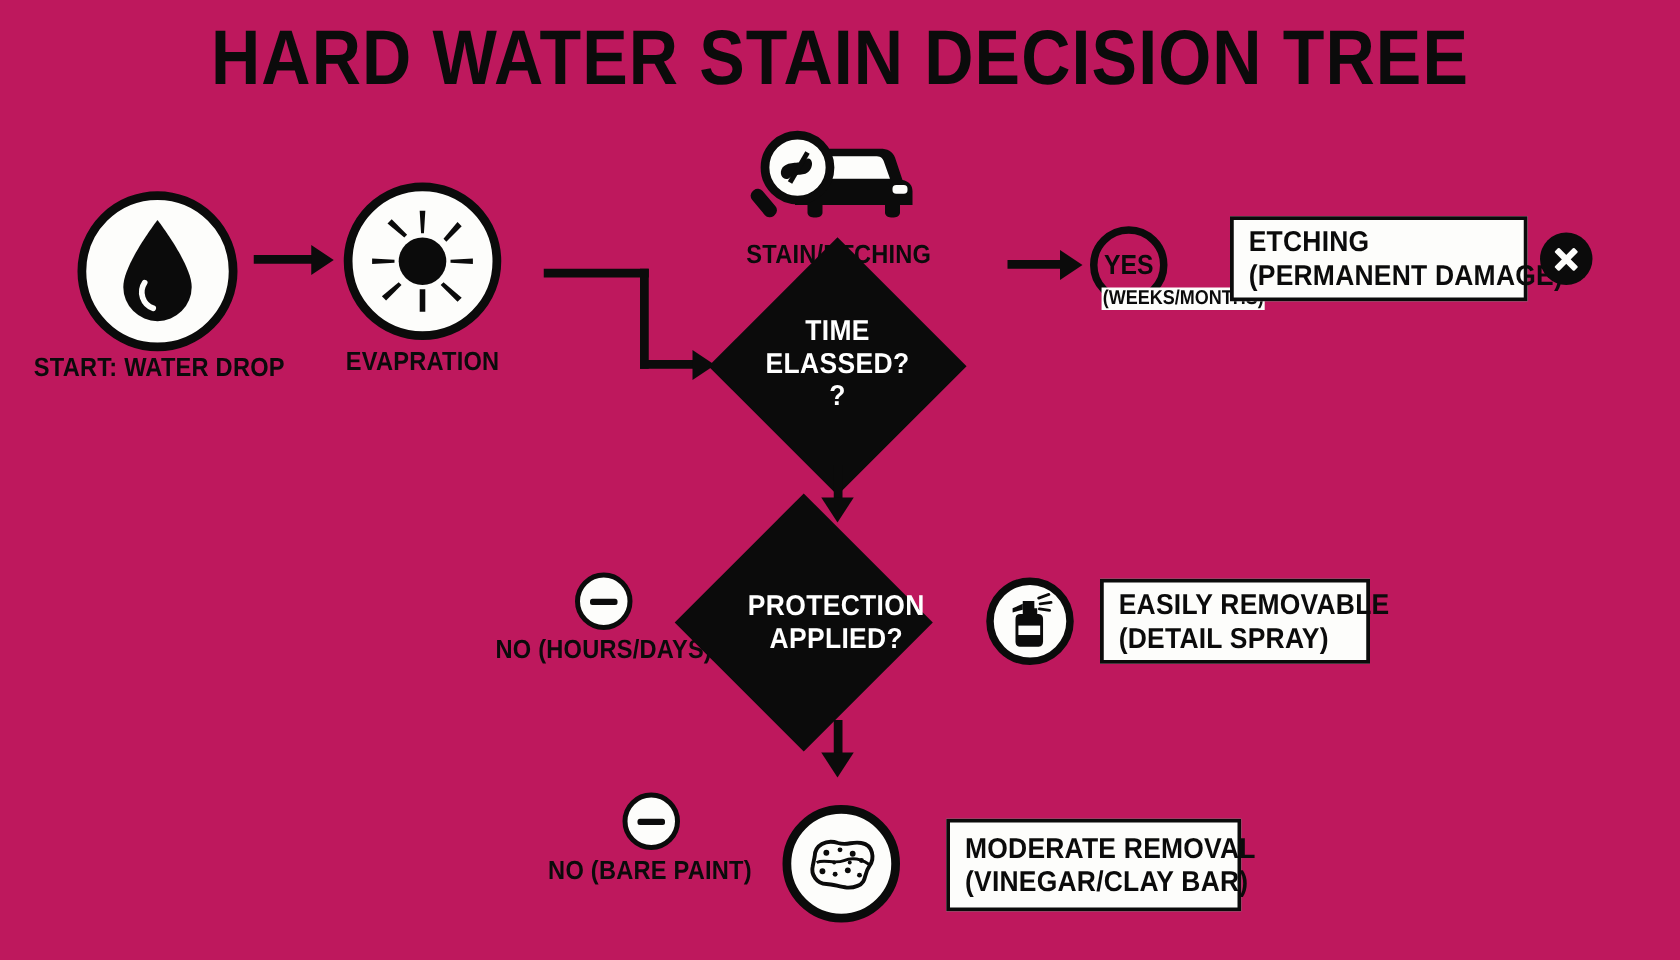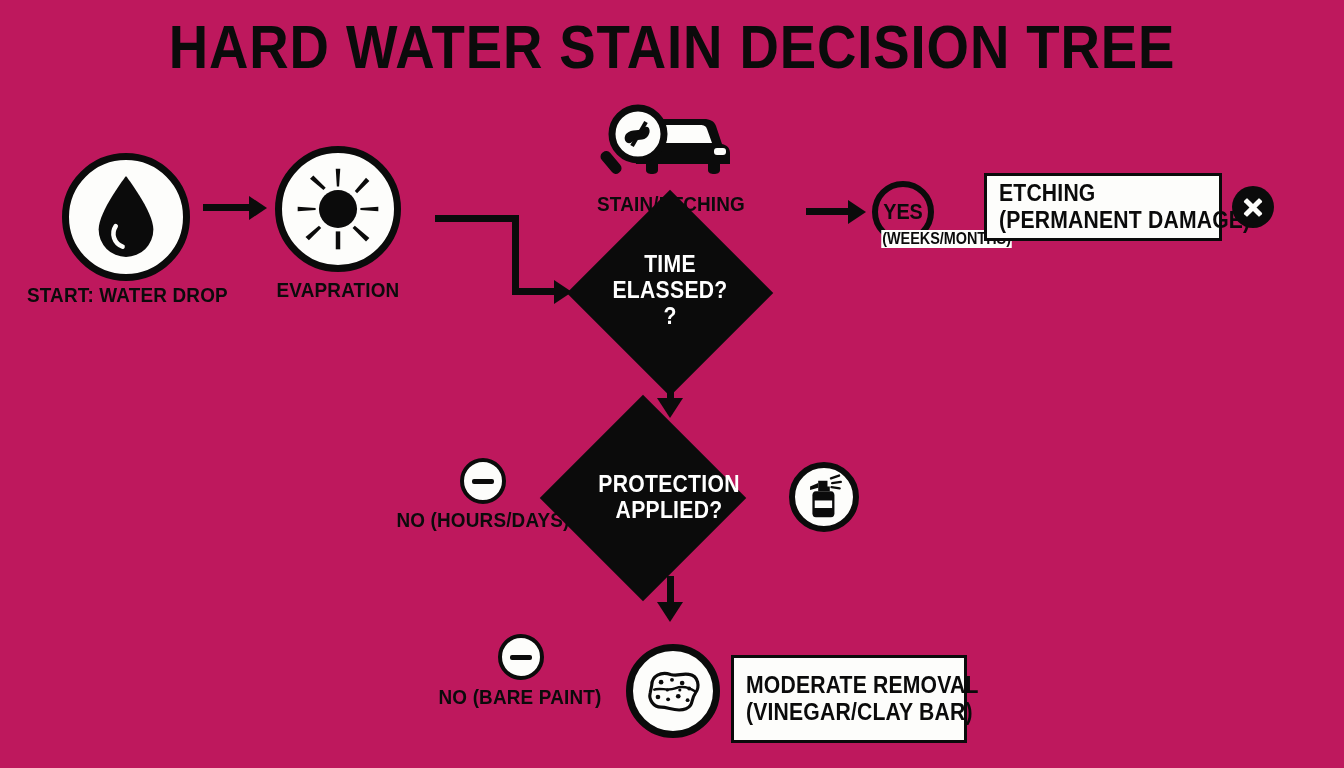--- a/index.html
+++ b/index.html
@@ -321,20 +321,24 @@
       <path d="M40 22 L56 22 L56 32 L60 32 L60 40 L40 40 Z" fill="#0b0b0b"></path>
       <path d="M40 26 L26 32 L26 38 L40 34 Z" fill="#0b0b0b"></path>
       <g stroke="#0b0b0b" stroke-width="4" stroke-linecap="round">
         <line x1="62" y1="18" x2="76" y2="13"></line>
         <line x1="64" y1="26" x2="79" y2="24"></line>
         <line x1="63" y1="33" x2="77" y2="35"></line>
       </g>
     </svg>
   </div>
 
+  <div class="outcome-box" style="left:880px; top:463px; width:216px; height:68px;">
+    <div class="line">EASILY REMOVABLE</div>
+    <div class="line">(DETAIL SPRAY)</div>
+  </div>
 
   <div class="vline" style="left:667px; top:576px; height:34px;"></div>
   <div class="arrow-down" style="left:657px; top:602px;"></div>
 
   <div class="minus-badge" style="left:498px; top:634px;"></div>
   <div class="caption center" style="left:425px; top:685px; width:190px;">NO (BARE PAINT)</div>
 
   <div class="icon-circle" style="left:626px; top:644px; width:94px; height:94px;">
     <svg width="78" height="78" viewBox="0 0 100 100">
       <path d="M24 44 C24 32 36 26 48 30 C58 33 62 28 72 30 C84 32 86 46 80 54
@@ -348,18 +352,18 @@
         <circle cx="32" cy="59" r="3"></circle>
           <circle cx="45" cy="62" r="2.5"></circle>
         <circle cx="58" cy="58" r="3"></circle>
           <circle cx="70" cy="63" r="2.5"></circle>
         <circle cx="44" cy="50" r="2"></circle>
           <circle cx="60" cy="50" r="2"></circle>
       </g>
     </svg>
   </div>
 
-  <div class="outcome-box" style="left:731px; top:655px; width:236px; height:88px;">
+  <div class="outcome-box" style="left:757px; top:655px; width:236px; height:74px;">
     <div class="line">MODERATE REMOVAL</div>
     <div class="line">(VINEGAR/CLAY BAR)</div>
   </div>
 
 </div>
 
 </body></html>

